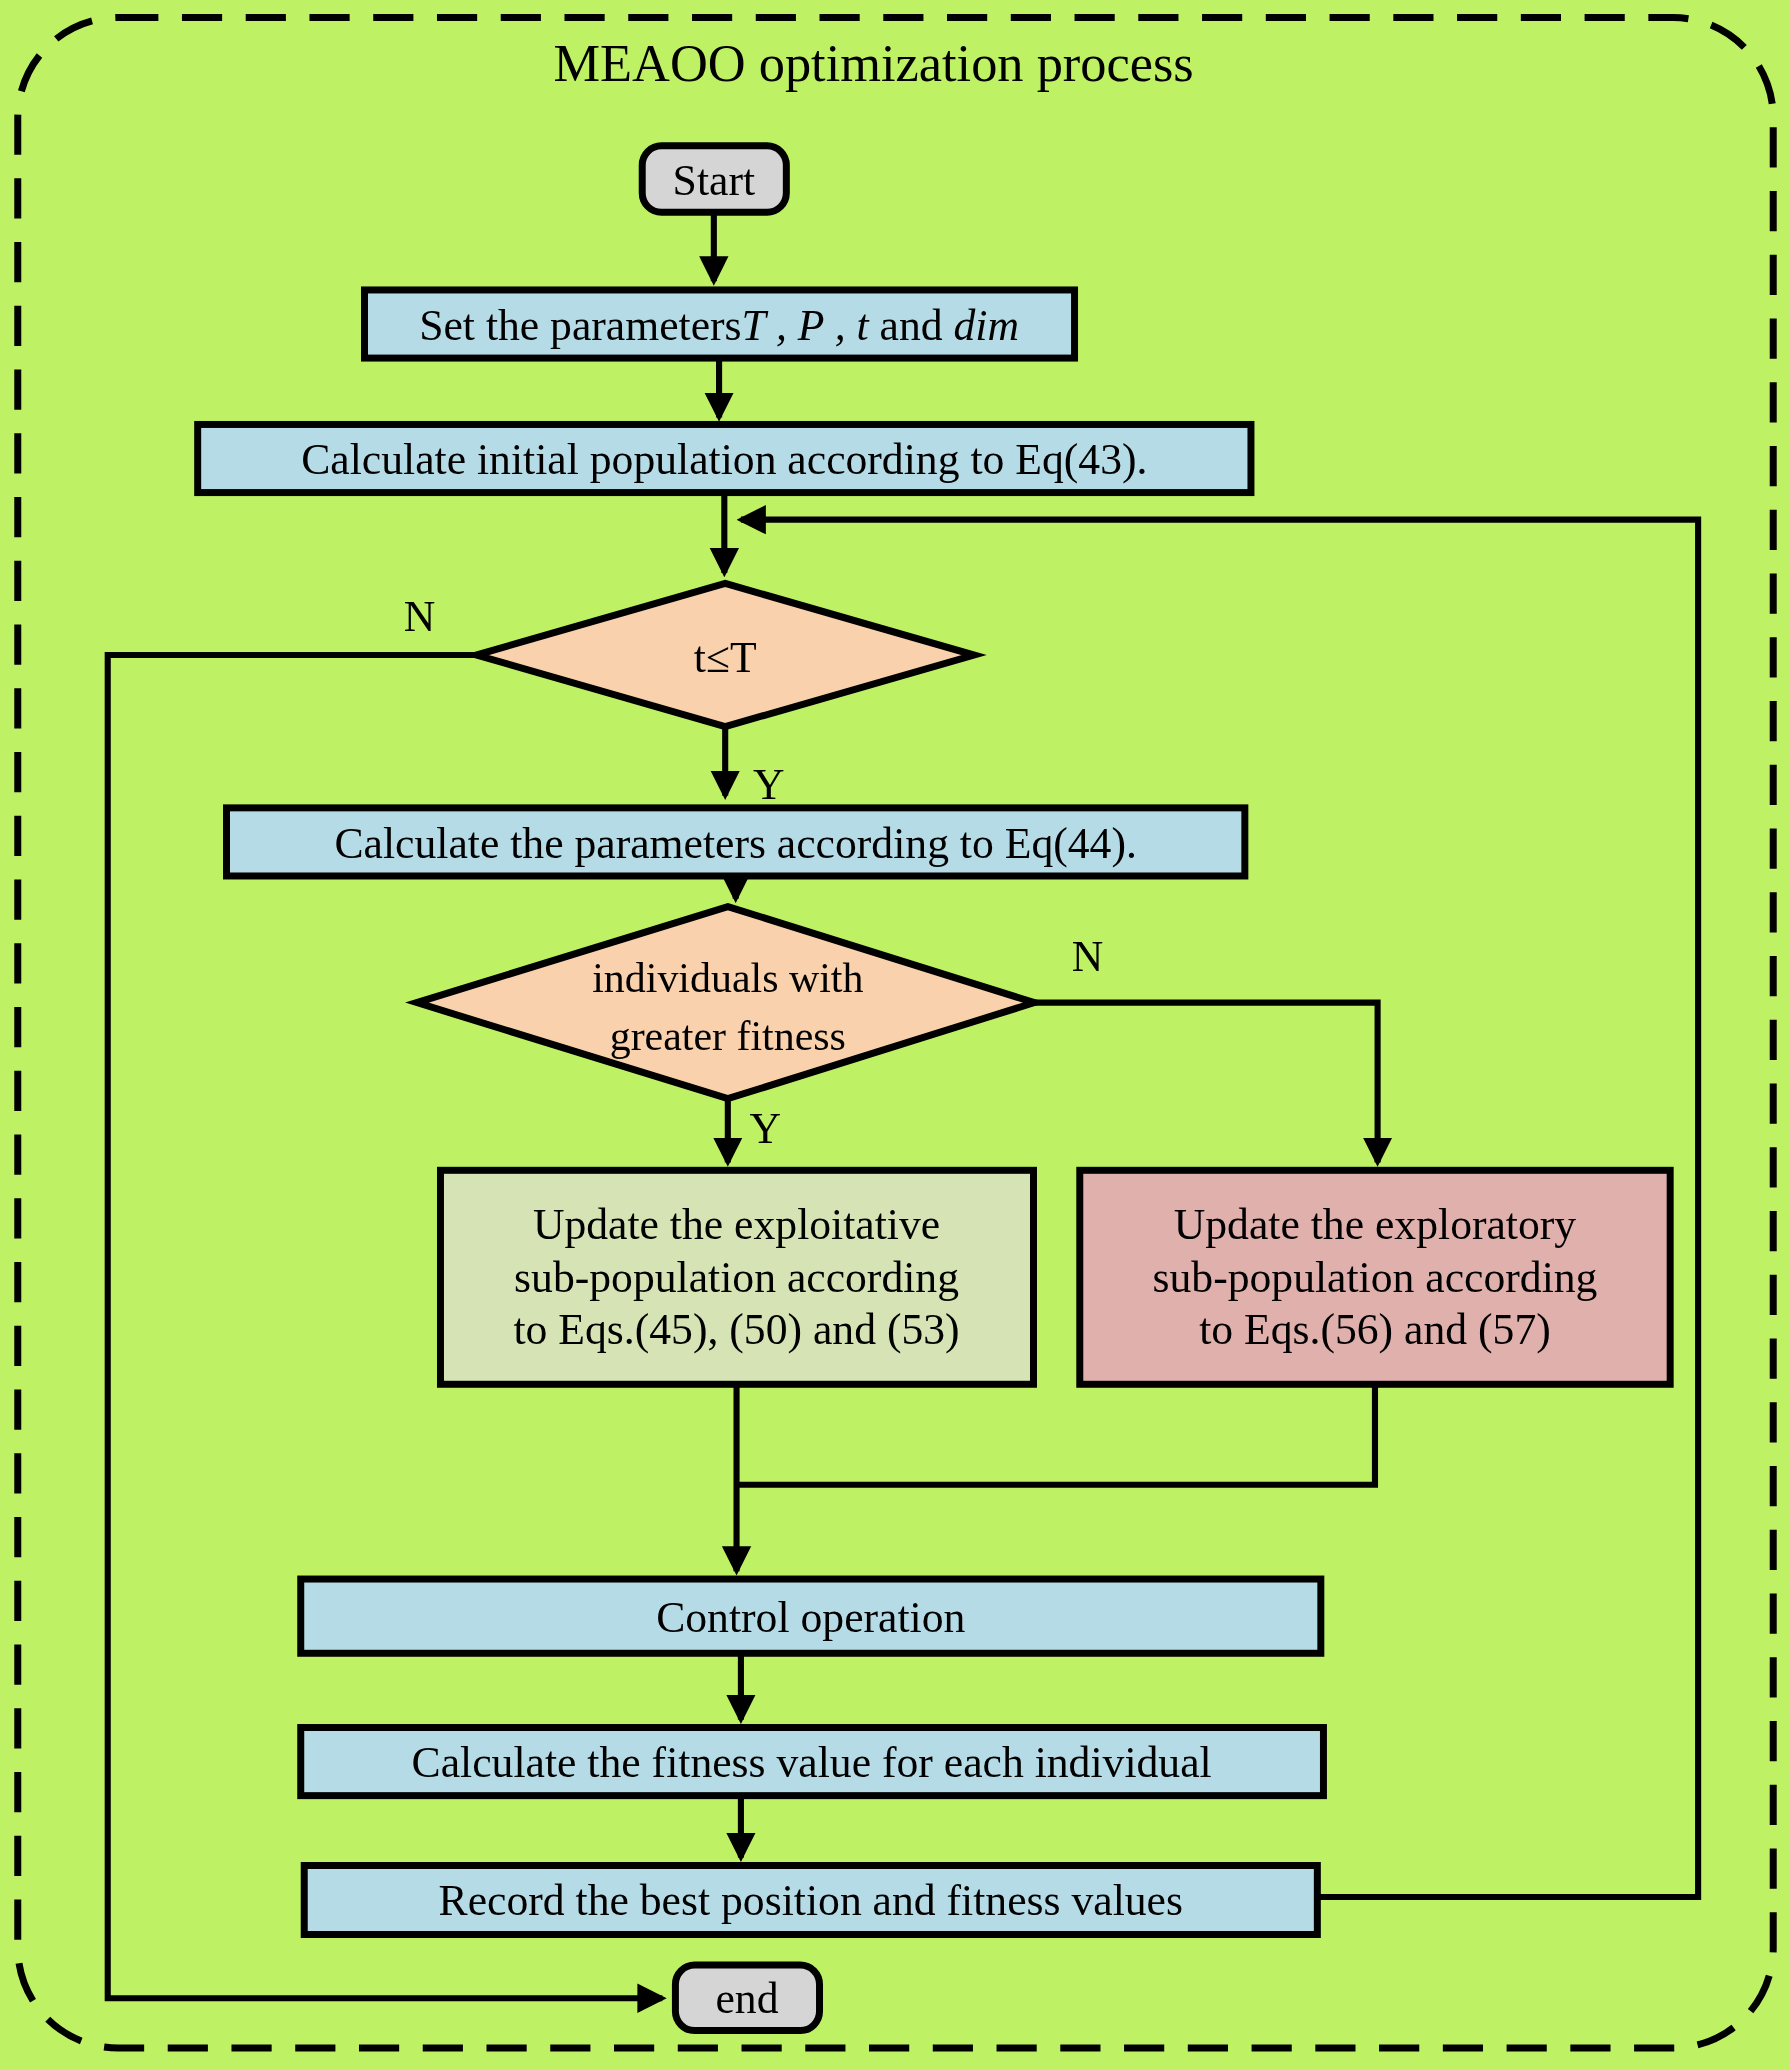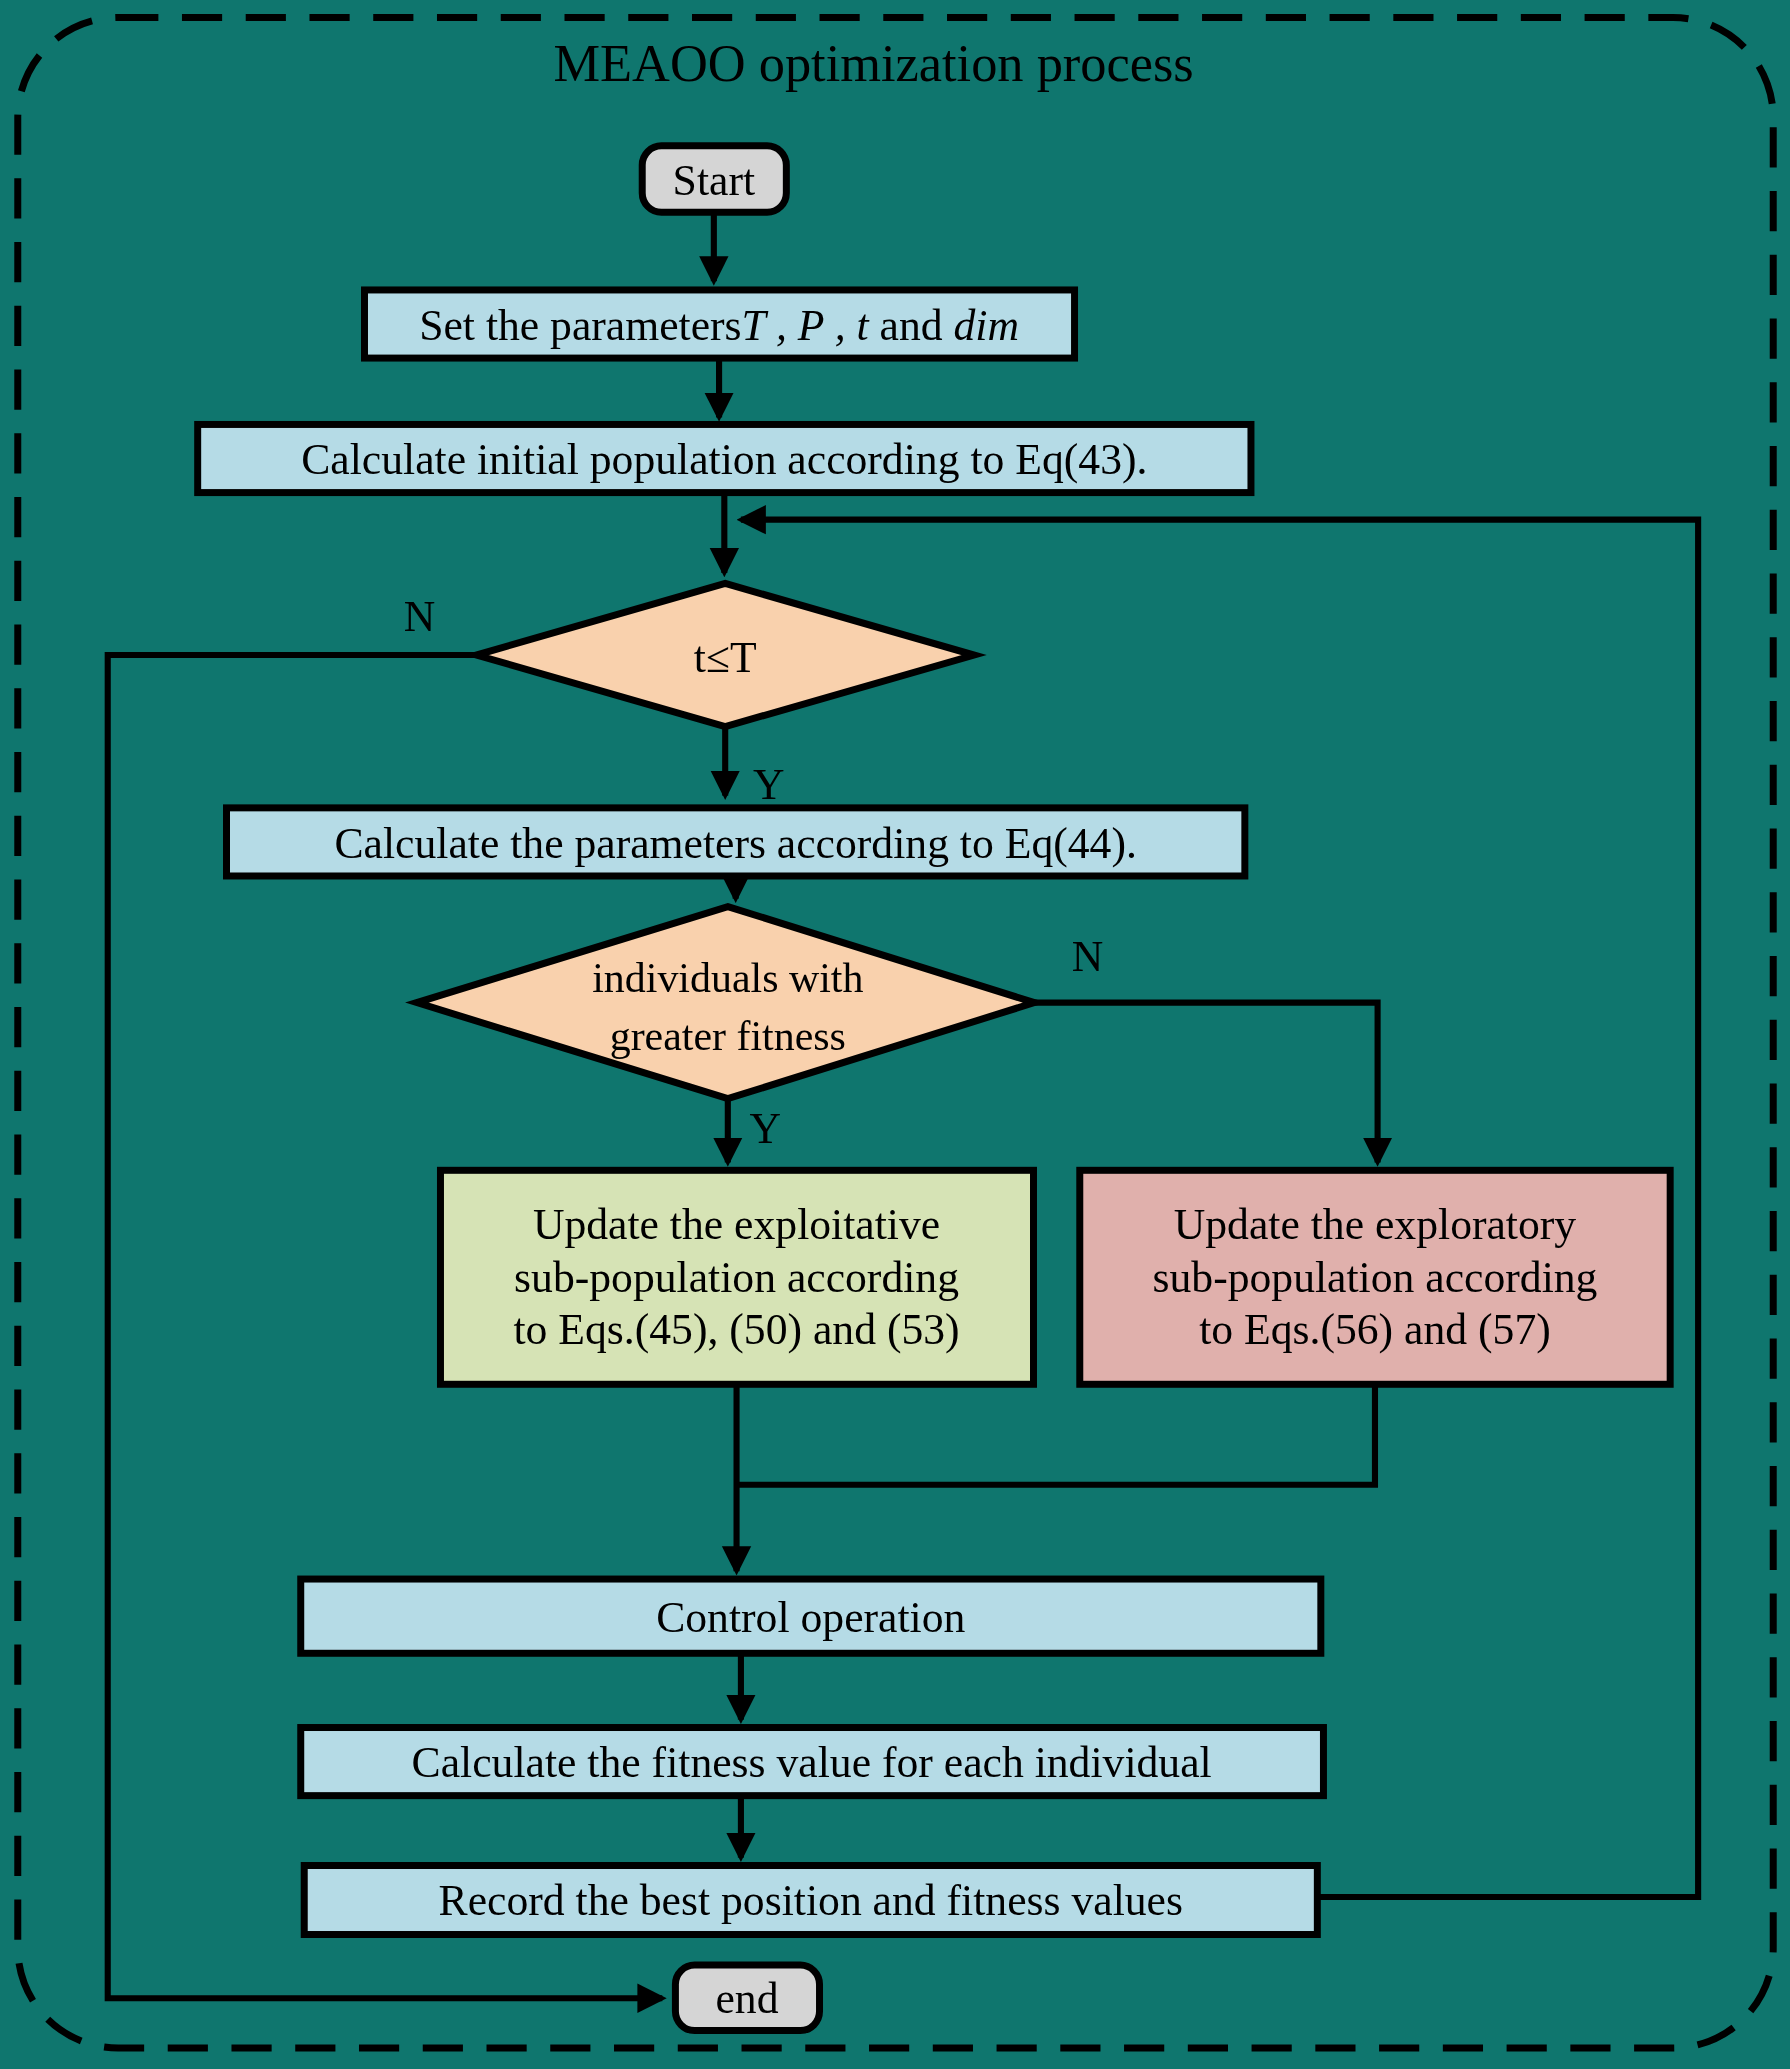--- a/index.html
+++ b/index.html
@@ -3,21 +3,21 @@
 <meta charset="utf-8">
 <style>
   html, body {
     margin: 0;
     padding: 0;
     background: #ffffff;
   }
   .figure-wrap {
     width: 1791px;
     height: 2069px;
-    background: #0f766e;
+    background: #bef264;
     position: relative;
     font-family: "Liberation Serif", "DejaVu Serif", serif;
   }
   svg { display: block; }
   .node-shape {
     stroke: #000000;
     stroke-width: 8;
   }
   .edge {
     stroke: #000000;

